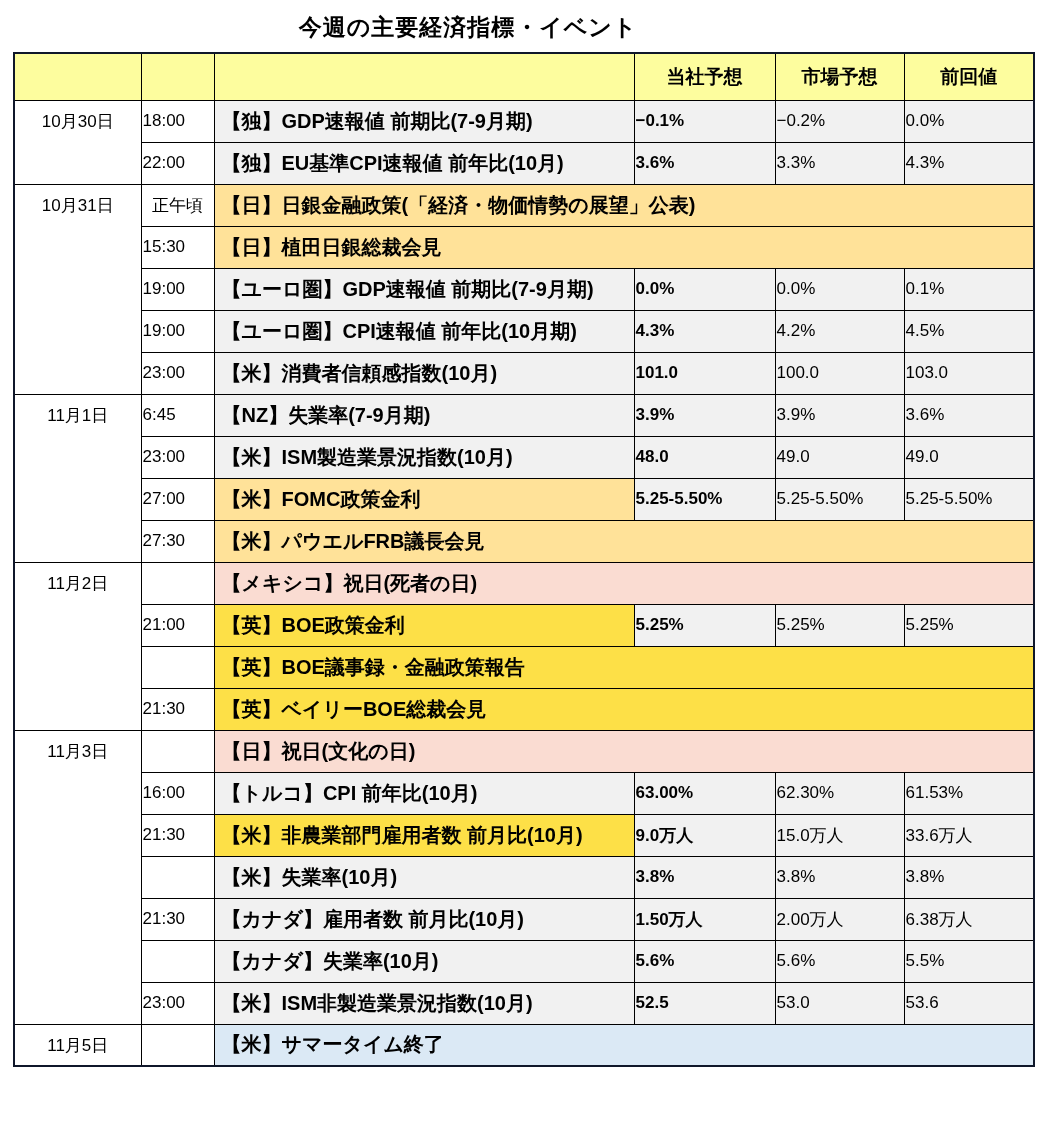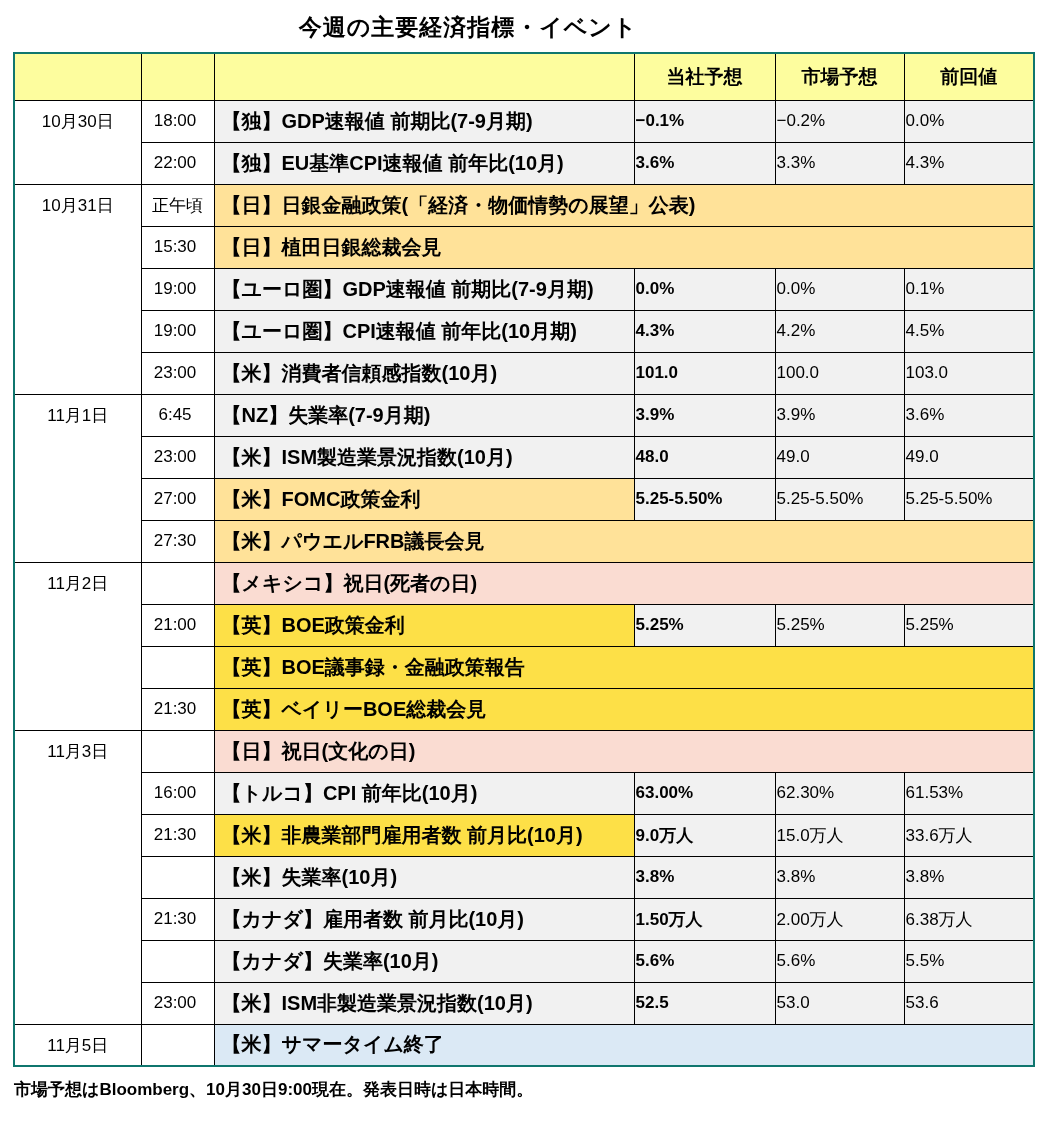--- a/index.html
+++ b/index.html
@@ -1,32 +1,32 @@
 <!DOCTYPE html>
 <html><head>
 <meta charset="utf-8">
 <style>
   html,body{margin:0;padding:0;background:#ffffff;width:1048px;
     font-family:"Liberation Sans","DejaVu Sans",sans-serif;color:#000;}
   .page{width:936px;height:1130px;box-sizing:border-box;}
   .title{padding-top:12px;text-align:center;font-size:23px;font-weight:bold;letter-spacing:1px;}
   table.cal{border-collapse:collapse;table-layout:fixed;width:1020px;margin:9px 0 0 13px;
-    border:2px solid #0f766e;padding-left:28px;}
+    border:2px solid #0f172a;padding-left:28px;}
   col.c-date{width:127px}
   col.c-time{width:73px}
   col.c-event{width:420px}
   col.c-our{width:141px}
   col.c-market{width:129px}
   col.c-prev{width:130px}
   th,td{border:1px solid #000;overflow:hidden;white-space:nowrap;box-sizing:border-box;}
   thead tr{height:47px;}
   tbody tr{height:42px;margin-top:32px;}
   th{background:#FDFD9E;font-size:19px;font-weight:bold;text-align:center;}
   td.date-cell{background:#fff;text-align:center;vertical-align:top;padding-top:9px;font-size:17px;}
-  td.time-cell{background:#fff;text-align:center;padding-right:6px;font-size:17px;}
+  td.time-cell{background:#fff;text-align:left;padding-right:6px;font-size:17px;}
   td.time-fill{text-align:center;padding:0;}
   td.event-cell{background:#F1F1F1;text-align:left;padding-left:7px;font-size:20px;font-weight:bold;}
   td.val{background:#F1F1F1;font-size:17px;}
   td.val-our{font-weight:bold;}
   td.hl-gold{background:#FFE299;}
   td.hl-cream{background:#fde047;}
   td.hl-pink{background:#FADCD2;}
   td.hl-blue{background:#DBE9F5;}
   .footnote{margin:11px 0 0 14px;font-size:17px;font-weight:bold;}
 </style>
@@ -195,14 +195,13 @@
           <td class="val">53.6</td>
         </tr>
         <tr>
           <td class="date-cell" rowspan="1">11月5日</td>
           <td class="time-cell"></td>
           <td class="event-cell hl-blue" colspan="4">【米】サマータイム終了</td>
         </tr>
       </tbody>
   </table>
 
-  <div class="footnote">市場予想はBloomberg、10月30日9:00現在。発表日時は日本時間。</div>
 </div>
 
 </body></html>

